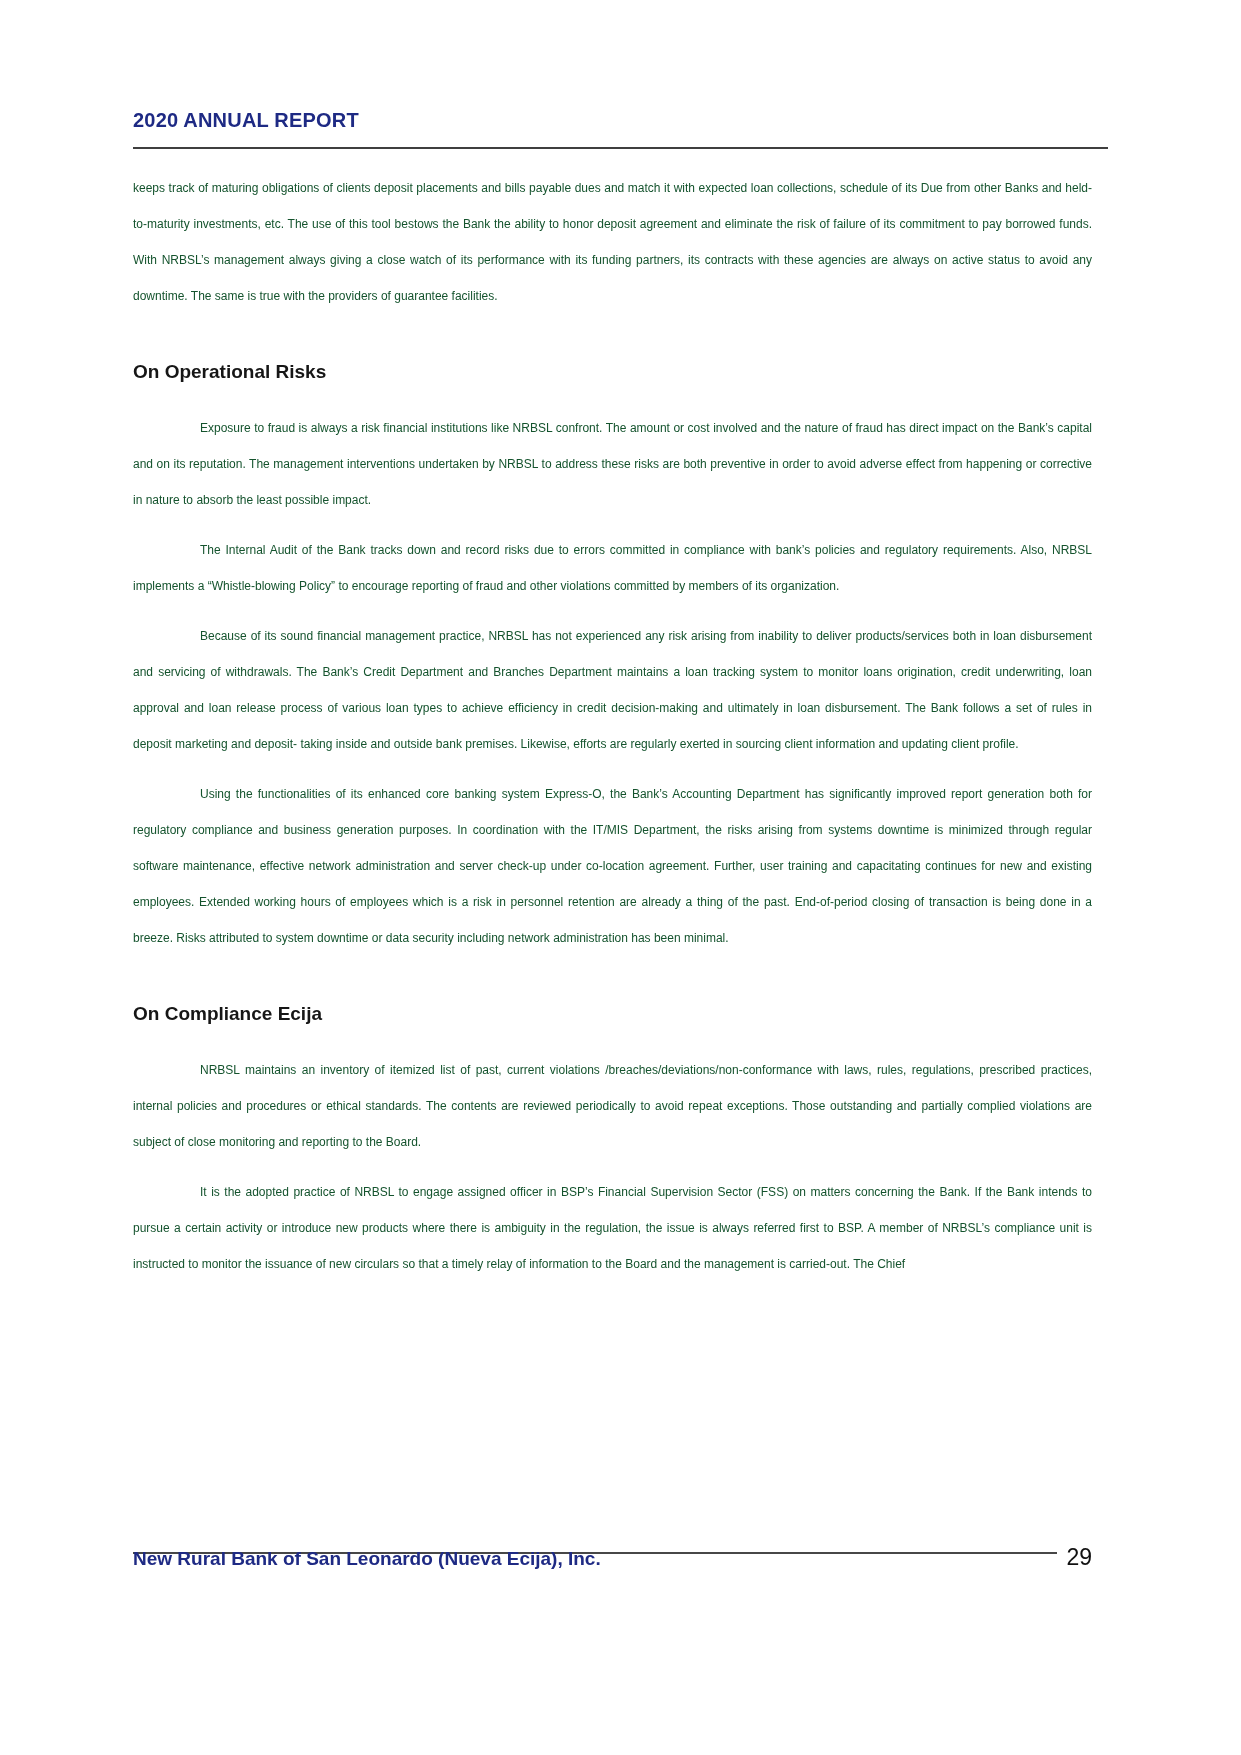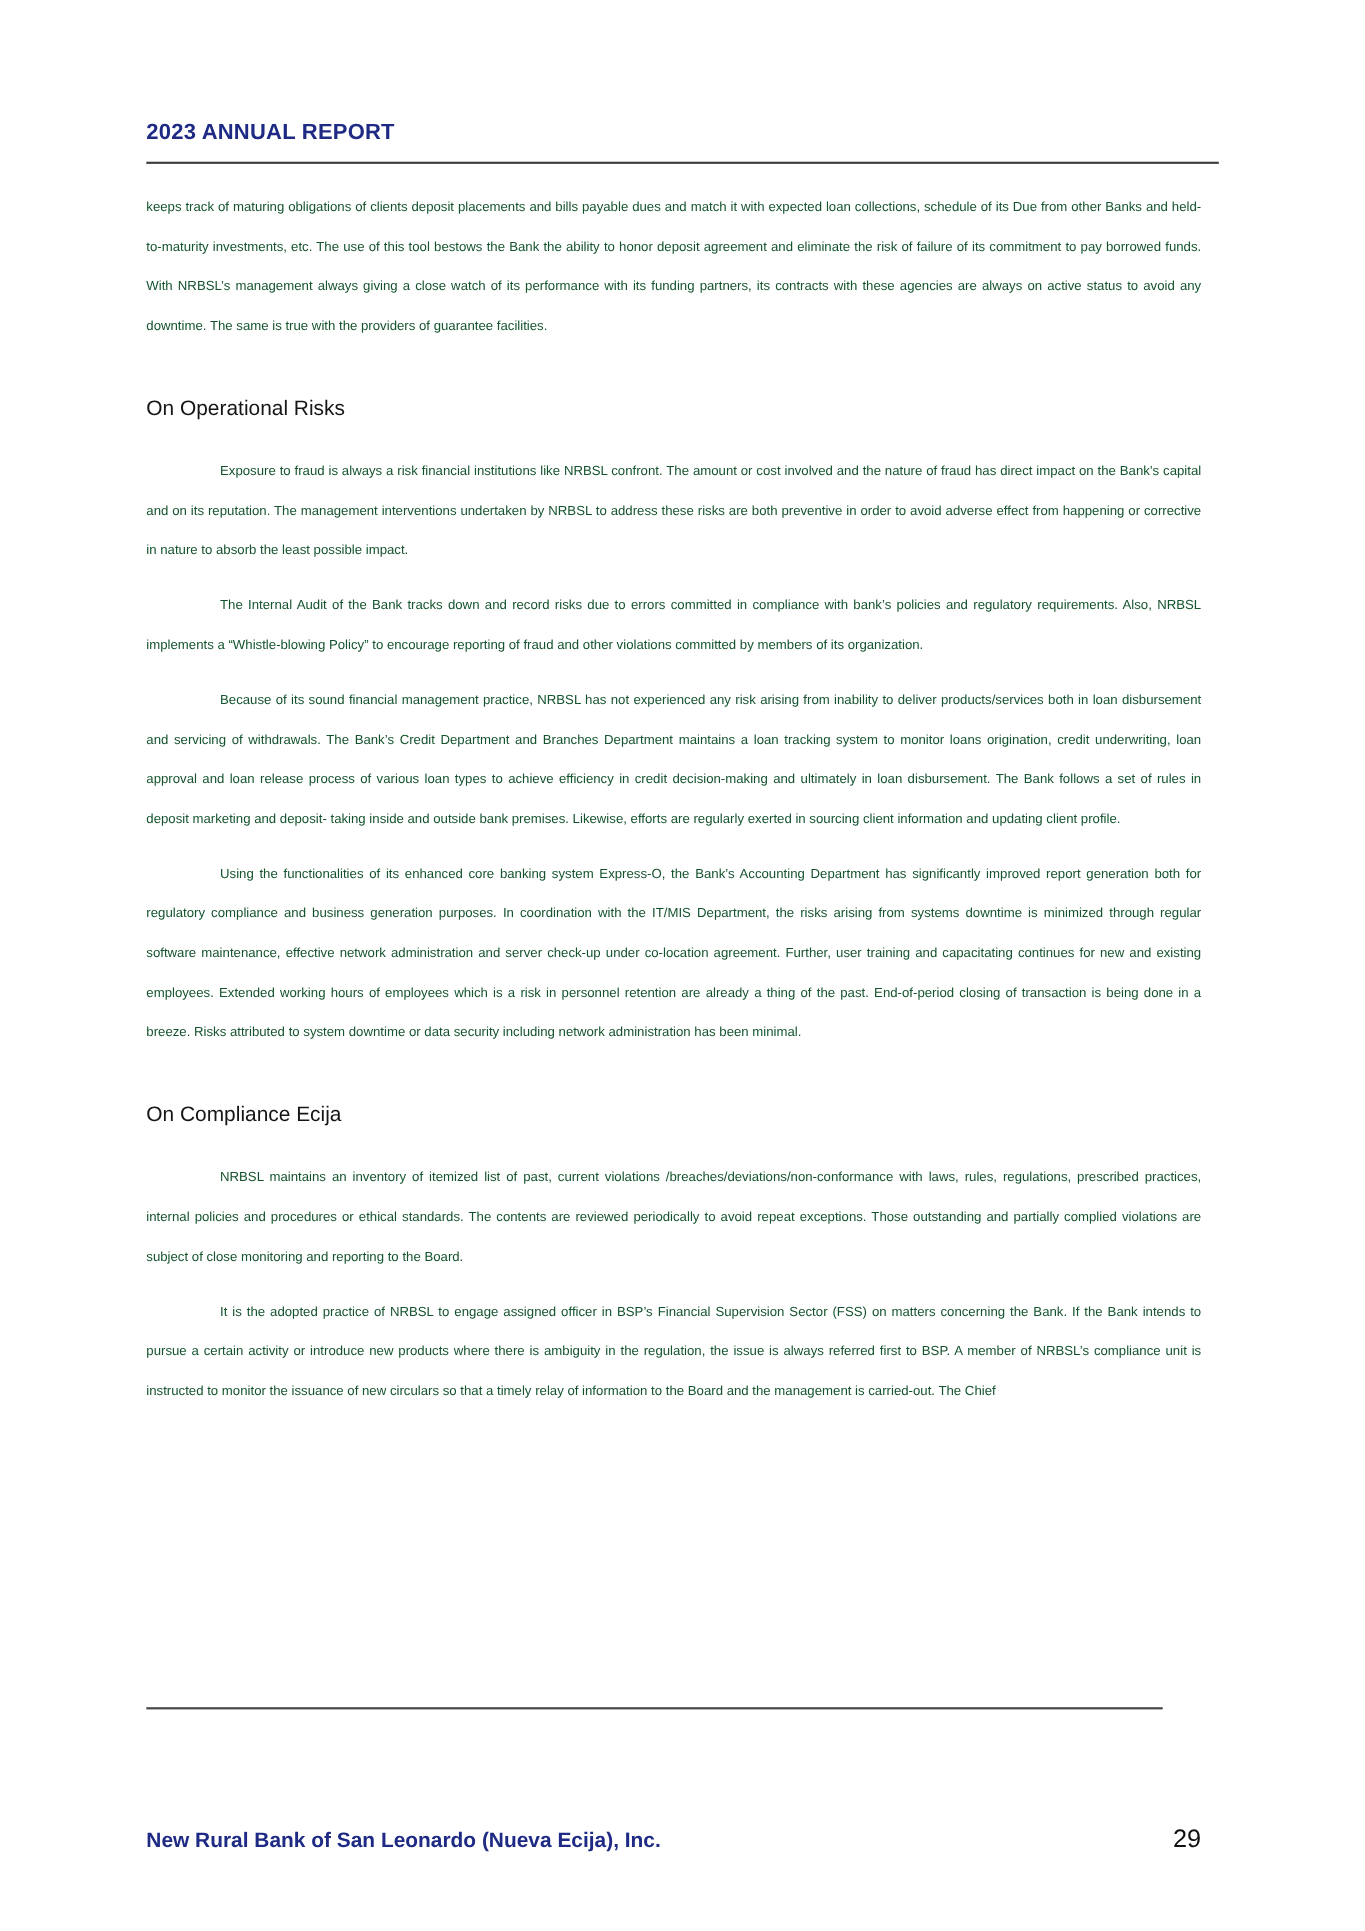--- a/index.html
+++ b/index.html
@@ -43,57 +43,57 @@
   }
   .intro {
     margin-top: 21px;
   }
   .doc-par + .doc-par {
     margin-top: 14px;
   }
   .section-heading {
     font-size: 19px;
     line-height: 24px;
-    font-weight: normal;
+    font-weight: bold;
     color: #161616;
     margin: 46px 0 26px 0;
   }
   .footer-rule {
     position: absolute;
     left: 133px;
     top: 1552px;
     width: 924px;
     height: 2px;
     background: #474747;
   }
   .footer-row {
     position: absolute;
     left: 133px;
-    top: 1658px;
+    top: 1544px;
     width: 959px;
     display: flex;
     justify-content: space-between;
     align-items: baseline;
   }
   .footer-company {
     font-size: 19px;
     font-weight: bold;
     color: #1e2a84;
   }
   .footer-pagenum {
     font-size: 23px;
     color: #111111;
   }
 </style>
 </head>
 <body>
 
 <div class="page">
 
-  <div class="report-title">2023 ANNUAL REPORT</div>
+  <div class="report-title">2020 ANNUAL REPORT</div>
 
   <div class="header-rule"></div>
 
   <p class="doc-par intro">keeps track of maturing obligations of clients deposit placements and bills payable dues and match it with expected loan collections, schedule of its Due from other Banks and held-to-maturity investments, etc. The use of this tool bestows the Bank the ability to honor deposit agreement and eliminate the risk of failure of its commitment to pay borrowed funds. With NRBSL’s management always giving a close watch of its performance with its funding partners, its contracts with these agencies are always on active status to avoid any downtime. The same is true with the providers of guarantee facilities.</p>
 
   <div class="section-heading">On Operational Risks</div>
 
   <p class="doc-par indent">Exposure to fraud is always a risk financial institutions like NRBSL confront. The amount or cost involved and the nature of fraud has direct impact on the Bank’s capital and on its reputation. The management interventions undertaken by NRBSL to address these risks are both preventive in order to avoid adverse effect from happening or corrective in nature to absorb the least possible impact.</p>
 
   <p class="doc-par indent">The Internal Audit of the Bank tracks down and record risks due to errors committed in compliance with bank’s policies and regulatory requirements. Also, NRBSL implements a “Whistle-blowing Policy” to encourage reporting of fraud and other violations committed by members of its organization.</p>

